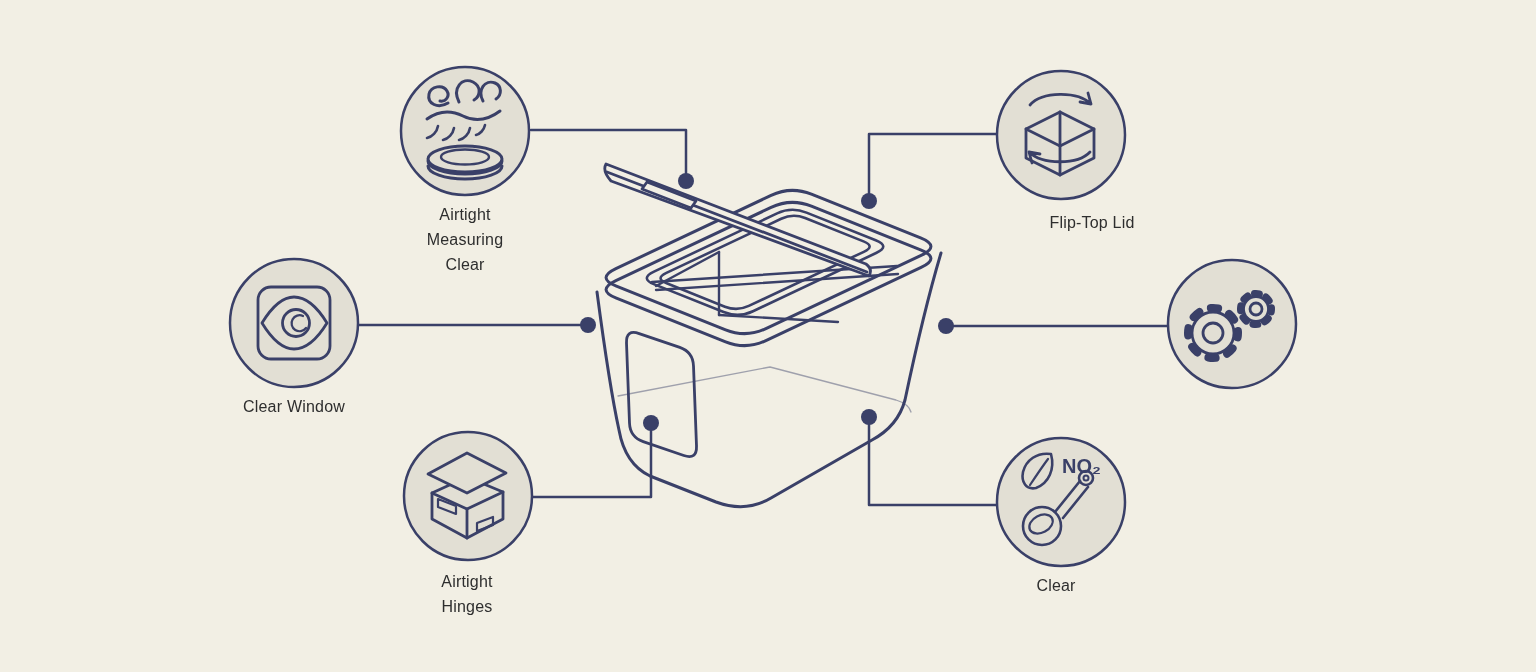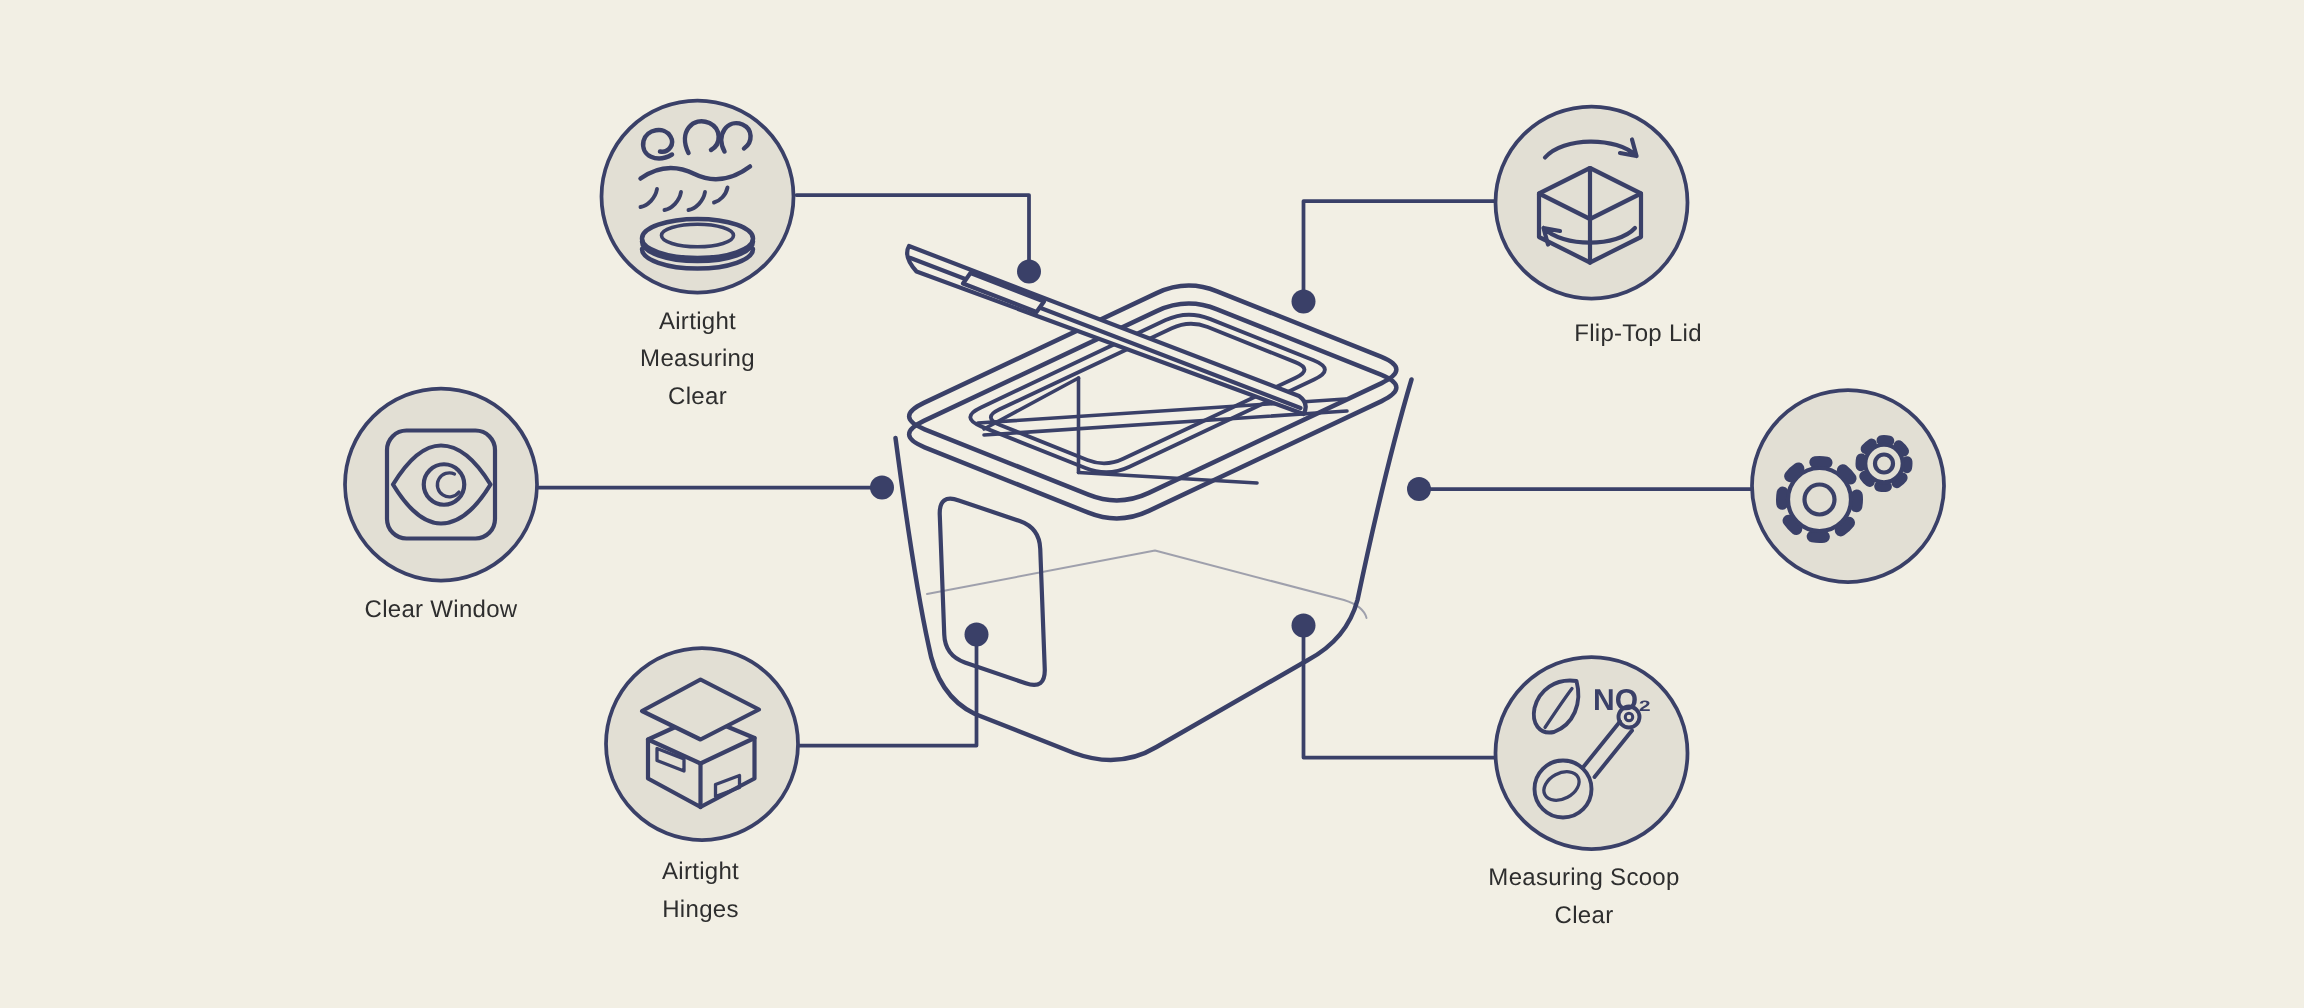--- a/index.html
+++ b/index.html
@@ -163,17 +163,16 @@
   <div>Clear Window</div>
 </div>
 
 
 <div class="feature-label" style="left:467px;top:569px">
   <div>Airtight</div>
   <div>Hinges</div>
 </div>
 
 <div class="feature-label" style="left:1056px;top:573px">
-  <div>Measuring Scoop</div>
   <div>Clear</div>
 </div>
 
 </div>
 
 </body></html>

